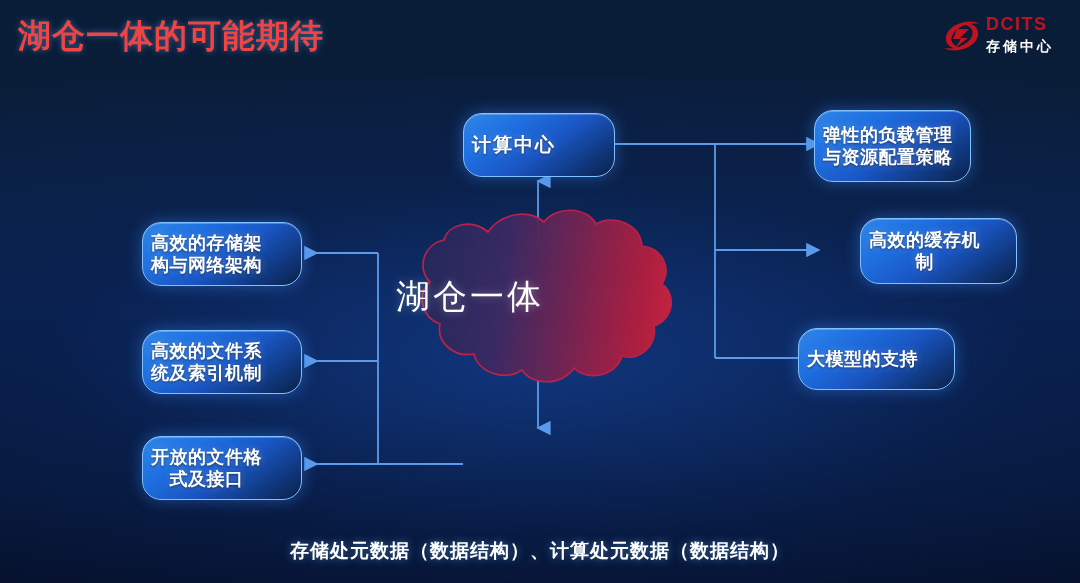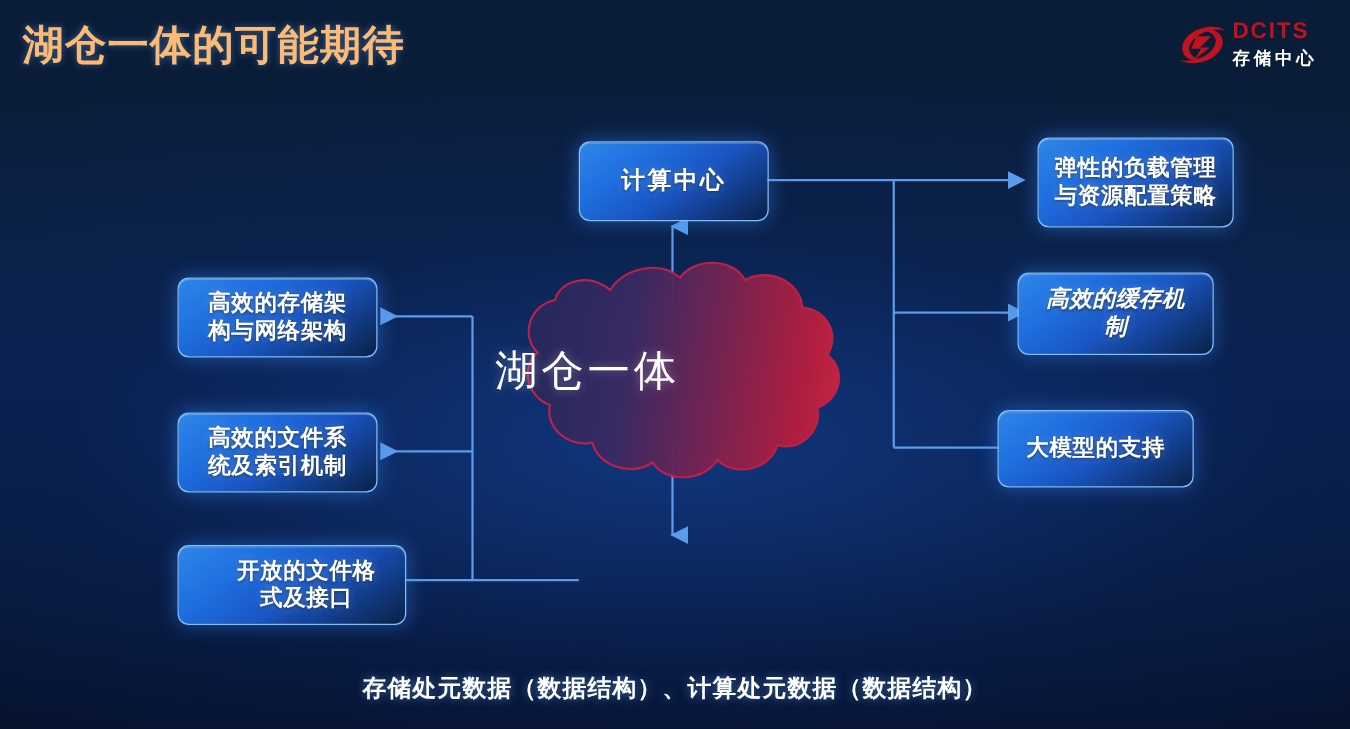--- a/index.html
+++ b/index.html
@@ -11,21 +11,21 @@
   #slide{
     position:relative;width:1080px;height:583px;overflow:hidden;
     background:
       radial-gradient(120% 80% at 50% 62%, rgba(18,58,135,.85) 0%, rgba(10,33,82,.55) 38%, rgba(5,17,42,0) 72%),
       linear-gradient(180deg,#0a1d38 0%,#0a1d38 14%,#0b2245 34%,#0a2250 52%,#071a3c 74%,#050f27 100%);
   }
   
   #header{position:absolute;left:0;top:0;width:1080px;height:78px;background:#0a1d38;}
   #title{
     position:absolute;left:18px;top:14px;
-    font-size:33px;font-weight:bold;color:#fdba74;letter-spacing:1px;
+    font-size:33px;font-weight:bold;color:#ef4444;letter-spacing:1px;
     text-shadow:0 0 6px rgba(120,180,255,.45);
   }
   
   #logo{position:absolute;right:14px;top:12px;width:126px;height:52px;}
   #logo .swoosh{position:absolute;left:0;top:4px;width:44px;height:40px;}
   #logo .brand{
     position:absolute;left:46px;top:2px;
     font-size:18px;font-weight:bold;color:#c1121f;letter-spacing:1.5px;
     font-family:"Liberation Sans",sans-serif;
   }
@@ -37,42 +37,42 @@
   #wires{position:absolute;left:0;top:0;width:1080px;height:583px;}
   
   #cloud{position:absolute;left:396px;top:202px;width:300px;height:196px;}
   #cloudtext{
     position:absolute;left:396px;top:274px;width:300px;
     text-align:left;font-size:34px;color:#ffffff;letter-spacing:3px;
     text-shadow:0 0 8px rgba(255,255,255,.35);
   }
   
   .box{
-    position:absolute;border-radius:9px;
+    position:absolute;border-radius:19px;
     background:linear-gradient(145deg,#2f86e8 0%,#1f6fe0 28%,#1a56c4 54%,#113a84 78%,#0a2147 100%);
     border:1px solid #7fc0ff;
     box-shadow:0 0 16px rgba(60,140,255,.45), inset 0 1px 0 rgba(255,255,255,.25);
-    display:flex;align-items:center;justify-content:center;text-align:center;
+    display:flex;align-items:center;text-align:center;
   }
   .box .lbl{
     color:#ffffff;font-weight:bold;line-height:1.22;
     text-shadow:0 1px 3px rgba(0,0,0,.55), 0 0 7px rgba(150,200,255,.5);
     white-space:pre-line;padding:0 8px;
   }
   .box.center .lbl{font-size:19px;letter-spacing:2px;}
   .box.leaf .lbl{font-size:18px;letter-spacing:.5px;}
   
   #box-compute{left:463px;top:113px;width:150px;height:62px;}
   #box-storage{left:463px;top:433px;width:150px;height:62px;}
-  #box-elastic{left:814px;top:110px;width:155px;height:70px;margin-left:16px;}
-  #box-cache{left:814px;top:218px;width:155px;height:64px;font-style:italic;}
+  #box-elastic{left:814px;top:110px;width:155px;height:70px;}
+  #box-cache{left:860px;top:218px;width:155px;height:64px;}
   #box-llm{left:798px;top:328px;width:155px;height:60px;}
   #box-arch{left:142px;top:222px;width:158px;height:62px;}
   #box-fs{left:142px;top:330px;width:158px;height:62px;}
-  #box-format{left:142px;top:436px;width:158px;height:62px;padding-left:23px;}
+  #box-format{left:142px;top:436px;width:158px;height:62px;}
   
   #caption{
     position:absolute;left:0;top:538px;width:1080px;text-align:center;
     font-size:19px;font-weight:bold;color:#ffffff;letter-spacing:1px;
     text-shadow:0 0 8px rgba(120,190,255,.5);
   }
 </style>
 </head>
 <body>
 

